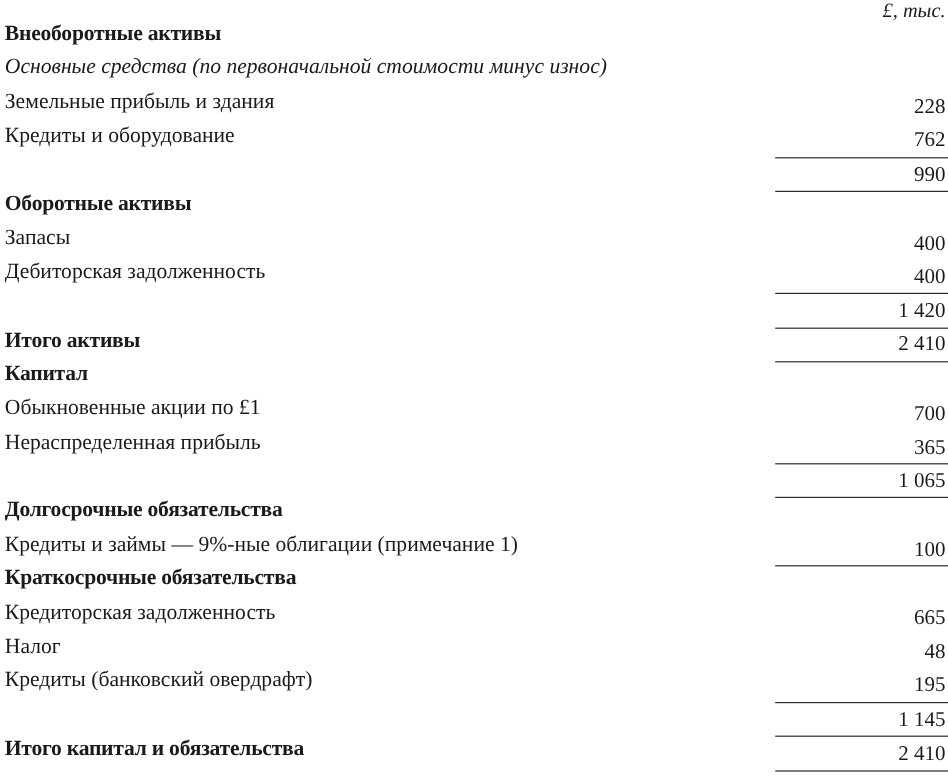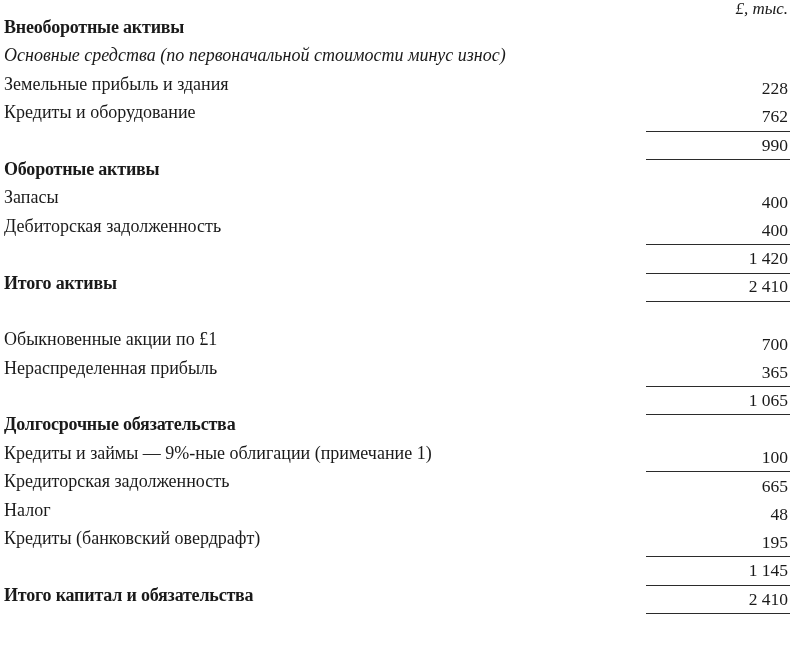--- a/index.html
+++ b/index.html
@@ -104,20 +104,21 @@
       </div>
       <div class="row">
         <div class="label"></div>
         <div class="amount rule">1 420</div>
       </div>
       <div class="row">
         <div class="label bold">Итого активы</div>
         <div class="amount rule">2 410</div>
       </div>
       <div class="row">
+        <div class="label bold">Капитал</div>
         <div class="amount"></div>
       </div>
       <div class="row">
         <div class="label">Обыкновенные акции по £1</div>
         <div class="amount">700</div>
       </div>
       <div class="row">
         <div class="label">Нераспределенная прибыль</div>
         <div class="amount rule">365</div>
       </div>
@@ -125,20 +126,24 @@
         <div class="label"></div>
         <div class="amount rule">1 065</div>
       </div>
       <div class="row">
         <div class="label bold">Долгосрочные обязательства</div>
         <div class="amount"></div>
       </div>
       <div class="row">
         <div class="label">Кредиты и займы — 9%-ные облигации (примечание 1)</div>
         <div class="amount rule">100</div>
+      </div>
+      <div class="row">
+        <div class="label bold">Краткосрочные обязательства</div>
+        <div class="amount"></div>
       </div>
       <div class="row">
         <div class="label">Кредиторская задолженность</div>
         <div class="amount">665</div>
       </div>
       <div class="row">
         <div class="label">Налог</div>
         <div class="amount">48</div>
       </div>
       <div class="row">

